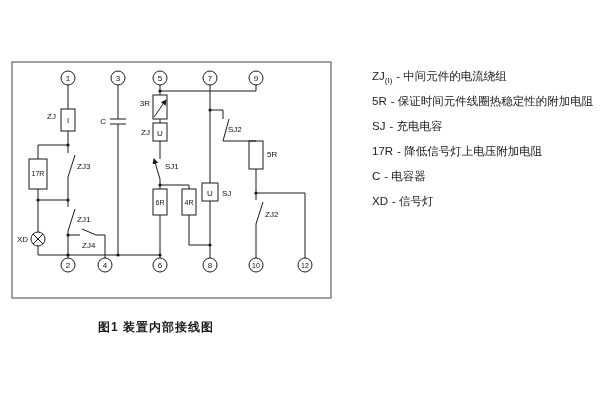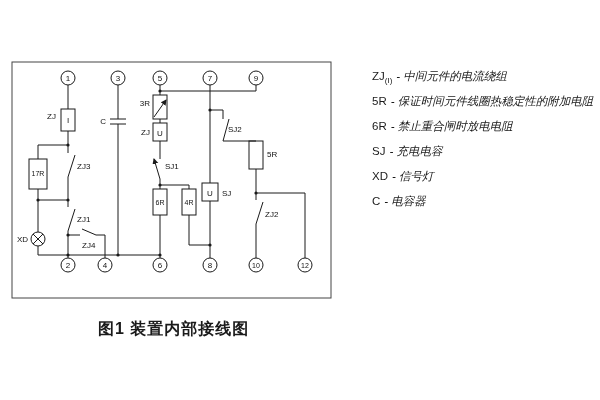--- a/index.html
+++ b/index.html
@@ -1,23 +1,23 @@
 <!DOCTYPE html>
 <html><head>
 <meta charset="utf-8">
 <style>
   html,body{margin:0;padding:0;background:#e9e9e9;}
   .page{position:relative;width:600px;height:400px;background:#ffffff;overflow:hidden;
         font-family:"Liberation Sans","DejaVu Sans",sans-serif;color:#1a1a1a;}
   .schematic{position:absolute;left:10px;top:55px;width:335px;height:255px;}
-  .caption{position:absolute;left:98px;top:319px;font-size:16px;font-weight:600;letter-spacing:1px;}
+  .caption{position:absolute;left:98px;top:319px;font-size:12px;font-weight:600;letter-spacing:1px;}
   .legend{position:absolute;left:372px;top:64px;width:226px;}
   .lrow{height:25px;line-height:25px;white-space:nowrap;font-size:11.5px;}
   .lsub{font-size:8px;}
-  .ldesc{margin-left:4px;font-style:italic;}
+  .ldesc{margin-left:4px;}
   
   .w line,.w path{stroke:#1a1a1a;stroke-width:1;fill:none;}
   rect.box{fill:none;stroke:#1a1a1a;stroke-width:1;}
   rect.frame{fill:none;stroke:#444;stroke-width:1;}
   circle.term-c{fill:#fff;stroke:#1a1a1a;stroke-width:1;}
   text{fill:#111;font-family:"Liberation Sans","DejaVu Sans",sans-serif;}
   .term-t{font-size:8px;text-anchor:middle;}
   .term-t2{font-size:7px;text-anchor:middle;}
   .lbl{font-size:8px;}
   .lbl-e{font-size:8px;text-anchor:end;}
@@ -199,19 +199,19 @@
         <circle class="term-c" cx="295" cy="210" r="7"></circle>
         <text class="term-t2" x="295" y="213">12</text>
       </g>
   </svg>
 
   <div class="caption">图1 装置内部接线图</div>
 
   <div class="legend">
     <div class="lrow"><span class="lterm"><span>ZJ</span><sub class="lsub">(I)</sub></span><span class="ldesc">- 中间元件的电流绕组</span></div>
     <div class="lrow"><span class="lterm"><span>5R</span><sub class="lsub"></sub></span><span class="ldesc">- 保证时间元件线圈热稳定性的附加电阻</span></div>
-    <div class="lrow"><span class="lterm"><span>6R</span><sub class="lsub"></sub></span><span class="ldesc">- 禁止重合闸时放电电阻</span></div>
     <div class="lrow"><span class="lterm"><span>SJ</span><sub class="lsub"></sub></span><span class="ldesc">- 充电电容</span></div>
+    <div class="lrow"><span class="lterm"><span>17R</span><sub class="lsub"></sub></span><span class="ldesc">- 降低信号灯上电压附加电阻</span></div>
+    <div class="lrow"><span class="lterm"><span>C</span><sub class="lsub"></sub></span><span class="ldesc">- 电容器</span></div>
     <div class="lrow"><span class="lterm"><span>XD</span><sub class="lsub"></sub></span><span class="ldesc">- 信号灯</span></div>
-    <div class="lrow"><span class="lterm"><span>C</span><sub class="lsub"></sub></span><span class="ldesc">- 电容器</span></div>
   </div>
 
 </div>
 
 </body></html>

